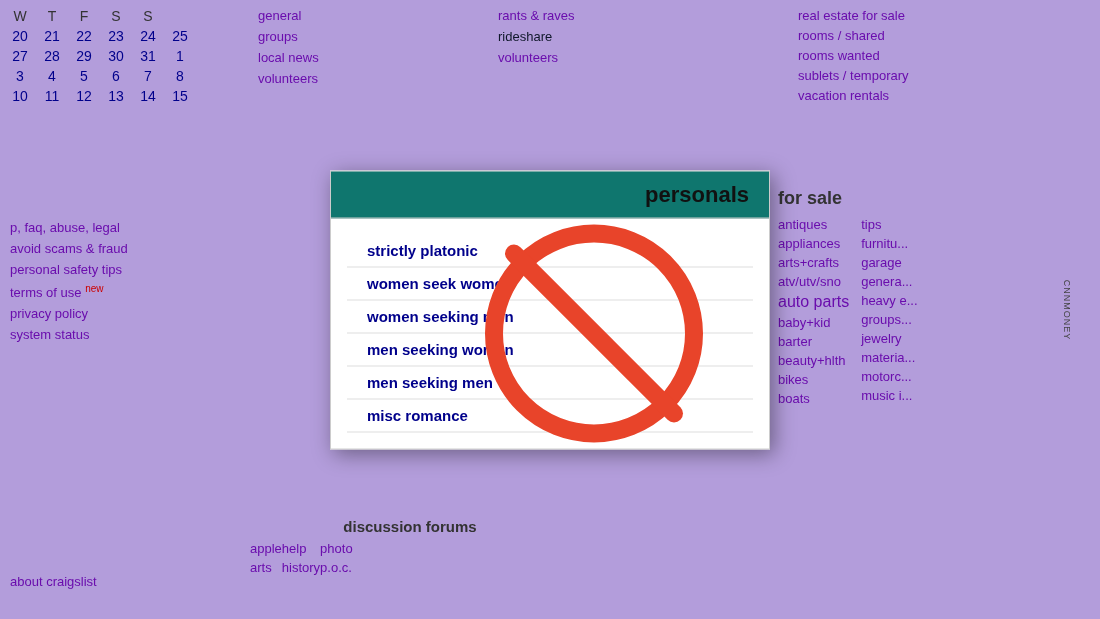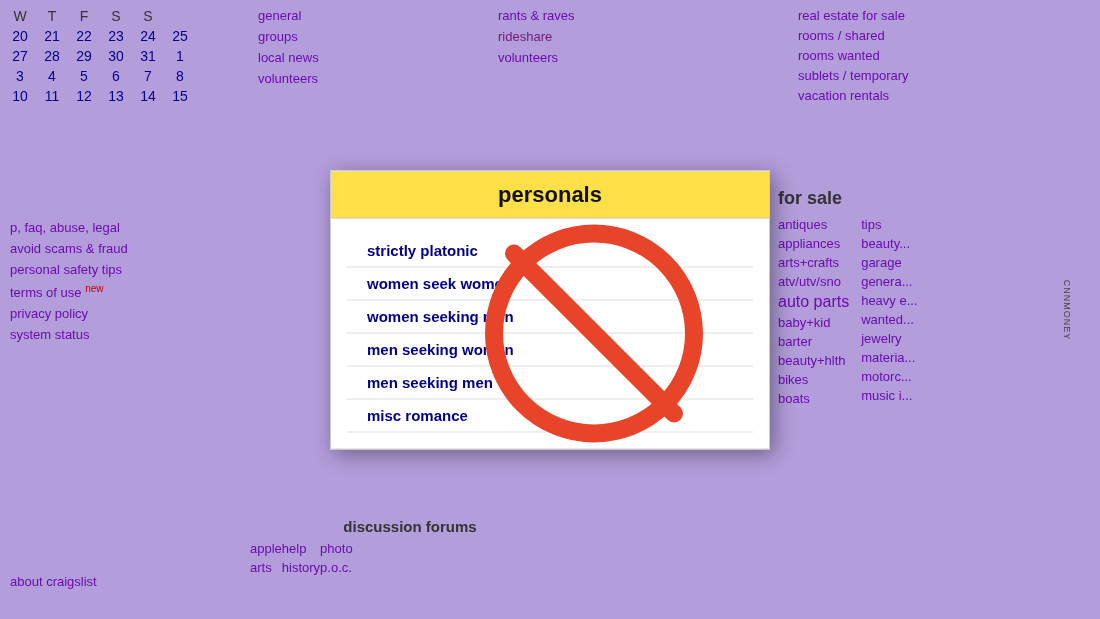--- a/index.html
+++ b/index.html
@@ -122,24 +122,24 @@
       left: 50%;
       transform: translate(-50%, -50%);
       width: 440px;
       background: white;
       border: 1px solid #ccc;
       box-shadow: 4px 4px 20px rgba(0,0,0,0.4);
       z-index: 10;
     }
 
     .modal-header {
-      background: #fde047;
-      padding: 10px 12px;
+      background: #0f766e;
+      padding: 10px 20px;
       border-bottom: 1px solid #ccc;
-      text-align: center;
+      text-align: right;
     }
 
     .modal-header h2 {
       font-size: 22px;
       font-weight: bold;
       color: #111;
     }
 
     .modal-body {
       padding: 16px;
@@ -235,21 +235,21 @@
 
   <div class="bg-middle-top">
     <a>general</a>
     <a>groups</a>
     <a>local news</a>
     <a>volunteers</a>
   </div>
 
   <div style="position:absolute; top:0; left:490px; padding:8px;">
     <a style="color:#6a0dad; font-size:13px; text-decoration:none; display:block; margin-bottom:6px;">rants &amp; raves</a>
-    <a style="color:#701a75; font-size:13px; text-decoration:none; display:block; margin-bottom:6px;">rideshare</a>
+    <a style="color:#0f172a; font-size:13px; text-decoration:none; display:block; margin-bottom:6px;">rideshare</a>
     <a style="color:#6a0dad; font-size:13px; text-decoration:none; display:block; margin-bottom:6px;">volunteers</a>
   </div>
 
   <div class="bg-middle-bottom">
     <div class="section-title">discussion forums</div>
     <div class="forum-cols">
       <div>
         <a>apple</a>
         <a>arts</a>
       </div>
@@ -282,25 +282,25 @@
         <a style="color:#6a0dad; font-size:13px; text-decoration:none; display:block; margin-bottom:4px;">atv/utv/sno</a>
         <a style="color:#6a0dad; font-size:16px; text-decoration:none; display:block; margin-bottom:4px;">auto parts</a>
         <a style="color:#6a0dad; font-size:13px; text-decoration:none; display:block; margin-bottom:4px;">baby+kid</a>
         <a style="color:#6a0dad; font-size:13px; text-decoration:none; display:block; margin-bottom:4px;">barter</a>
         <a style="color:#6a0dad; font-size:13px; text-decoration:none; display:block; margin-bottom:4px;">beauty+hlth</a>
         <a style="color:#6a0dad; font-size:13px; text-decoration:none; display:block; margin-bottom:4px;">bikes</a>
         <a style="color:#6a0dad; font-size:13px; text-decoration:none; display:block; margin-bottom:4px;">boats</a>
       </div>
       <div>
         <a style="color:#6a0dad; font-size:13px; text-decoration:none; display:block; margin-bottom:4px;">tips</a>
-        <a style="color:#6a0dad; font-size:13px; text-decoration:none; display:block; margin-bottom:4px;">beauty...</a>
+        <a style="color:#6a0dad; font-size:13px; text-decoration:none; display:block; margin-bottom:4px;">furnitu...</a>
         <a style="color:#6a0dad; font-size:13px; text-decoration:none; display:block; margin-bottom:4px;">garage</a>
         <a style="color:#6a0dad; font-size:13px; text-decoration:none; display:block; margin-bottom:4px;">genera...</a>
         <a style="color:#6a0dad; font-size:13px; text-decoration:none; display:block; margin-bottom:4px;">heavy e...</a>
-        <a style="color:#6a0dad; font-size:13px; text-decoration:none; display:block; margin-bottom:4px;">wanted...</a>
+        <a style="color:#6a0dad; font-size:13px; text-decoration:none; display:block; margin-bottom:4px;">groups...</a>
         <a style="color:#6a0dad; font-size:13px; text-decoration:none; display:block; margin-bottom:4px;">jewelry</a>
         <a style="color:#6a0dad; font-size:13px; text-decoration:none; display:block; margin-bottom:4px;">materia...</a>
         <a style="color:#6a0dad; font-size:13px; text-decoration:none; display:block; margin-bottom:4px;">motorc...</a>
         <a style="color:#6a0dad; font-size:13px; text-decoration:none; display:block; margin-bottom:4px;">music i...</a>
       </div>
     </div>
   </div>
 
   <div style="position:absolute; top:50%; right:2px; transform:translateY(-50%) rotate(90deg); font-size:9px; color:#444; letter-spacing:1px; white-space:nowrap;">CNNMONEY</div>
 </div>

